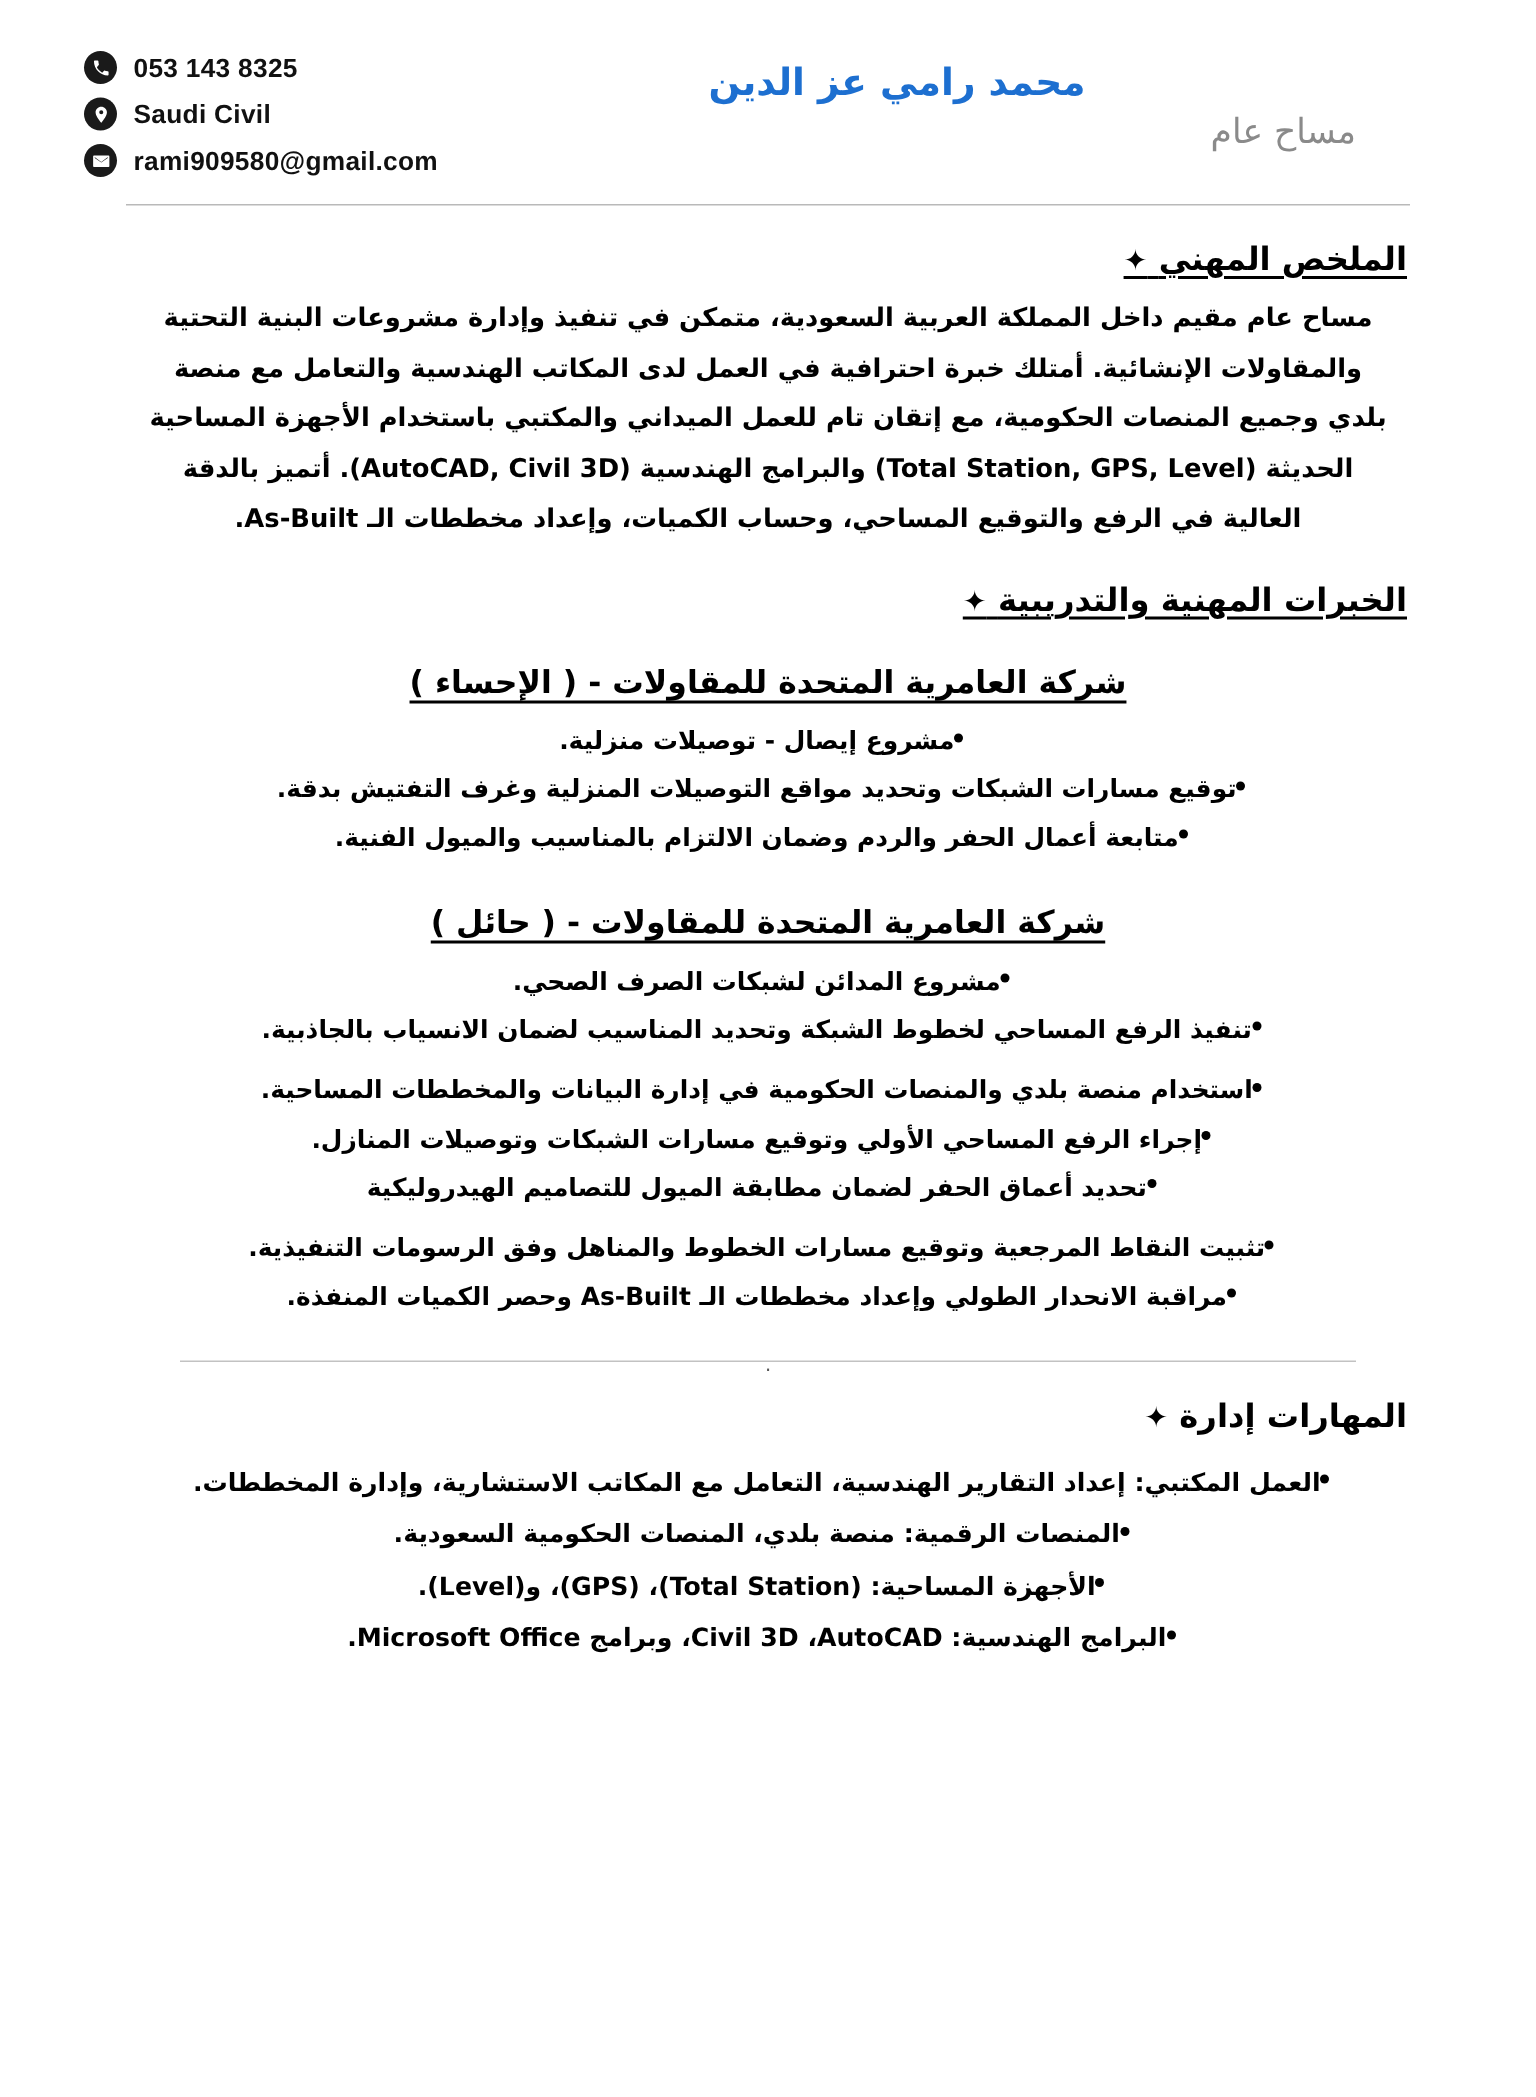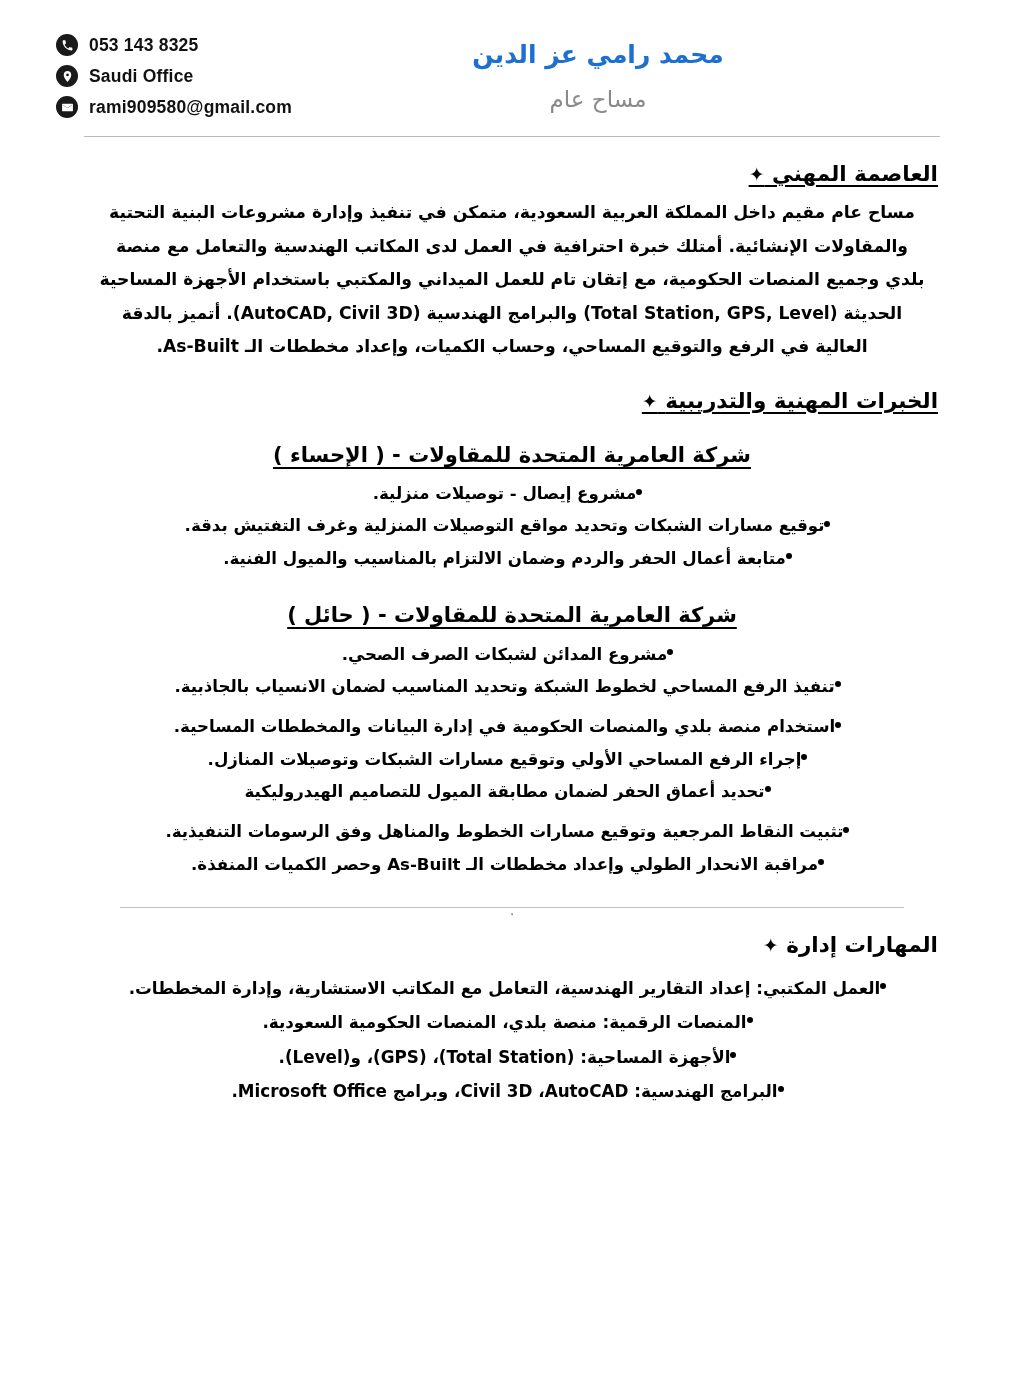--- a/index.html
+++ b/index.html
@@ -75,22 +75,23 @@
   .cv-name {
     font-size: 25px;
     font-weight: bold;
     color: #1d6fd0;
     letter-spacing: 0.5px;
     line-height: 1.2;
   }
   .cv-title {
     font-size: 23px;
     color: #8a8a8a;
-    margin-top: 16px;
+    margin-top: 5px;
     line-height: 1.2;
+    text-align: right;
   }
 
   .hr-top {
     border: none;
     border-top: 1.3px solid #b9b9b9;
     margin: 18px 38px 0 38px;
   }
 
   
   .content {
@@ -220,41 +221,41 @@
         </span>
         <span class="ctext">053 143 8325</span>
       </div>
 
       <div class="contact-row">
         <span class="cicon">
           <svg width="13" height="13" viewBox="0 0 24 24" fill="#ffffff">
             <path d="M12 2C8.1 2 5 5.1 5 9c0 5.2 7 13 7 13s7-7.8 7-13c0-3.9-3.1-7-7-7zm0 9.5A2.5 2.5 0 1 1 12 6.5a2.5 2.5 0 0 1 0 5z"></path>
           </svg>
         </span>
-        <span class="ctext">Saudi Office</span>
+        <span class="ctext">Saudi Civil</span>
       </div>
 
       <div class="contact-row">
         <span class="cicon">
           <svg width="13" height="13" viewBox="0 0 24 24" fill="#ffffff">
             <path d="M3 5h18c.6 0 1 .4 1 1v12c0 .6-.4 1-1 1H3c-.6 0-1-.4-1-1V6c0-.6.4-1 1-1zm9 8L4.2 7.2 4 7v1l8 5.6L20 8V7l-.2.2L12 13z"></path>
           </svg>
         </span>
         <span class="ctext">rami909580@gmail.com</span>
       </div>
 
     </div>
   </div>
 
   <hr class="hr-top">
 
   <div class="content">
 
     <div class="section-title">
-      <span class="u"><span>العاصمة المهني</span>
+      <span class="u"><span>الملخص المهني</span>
       <span class="diamond">✦</span></span>
     </div>
     <div class="summary">مساح عام مقيم داخل المملكة العربية السعودية، متمكن في تنفيذ وإدارة مشروعات البنية التحتية والمقاولات الإنشائية. أمتلك خبرة احترافية في العمل لدى المكاتب الهندسية والتعامل مع منصة بلدي وجميع المنصات الحكومية، مع إتقان تام للعمل الميداني والمكتبي باستخدام الأجهزة المساحية الحديثة (Total Station, GPS, Level) والبرامج الهندسية (AutoCAD, Civil 3D). أتميز بالدقة العالية في الرفع والتوقيع المساحي، وحساب الكميات، وإعداد مخططات الـ As-Built.</div>
 
     <div class="section-title">
       <span class="u"><span>الخبرات المهنية والتدريبية</span>
       <span class="diamond">✦</span></span>
     </div>
 
     <div class="job-title">شركة العامرية المتحدة للمقاولات - ( الإحساء )</div>

